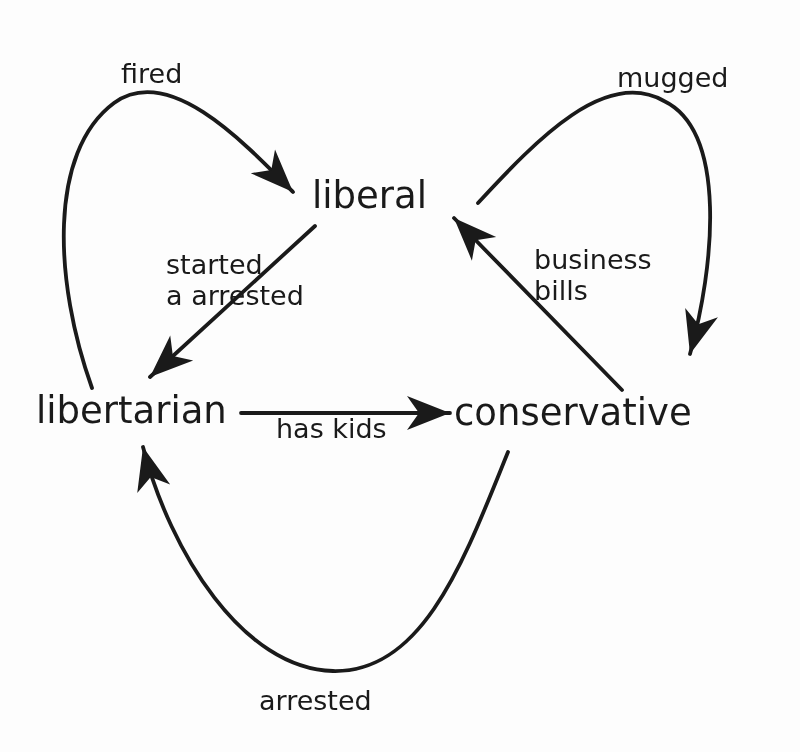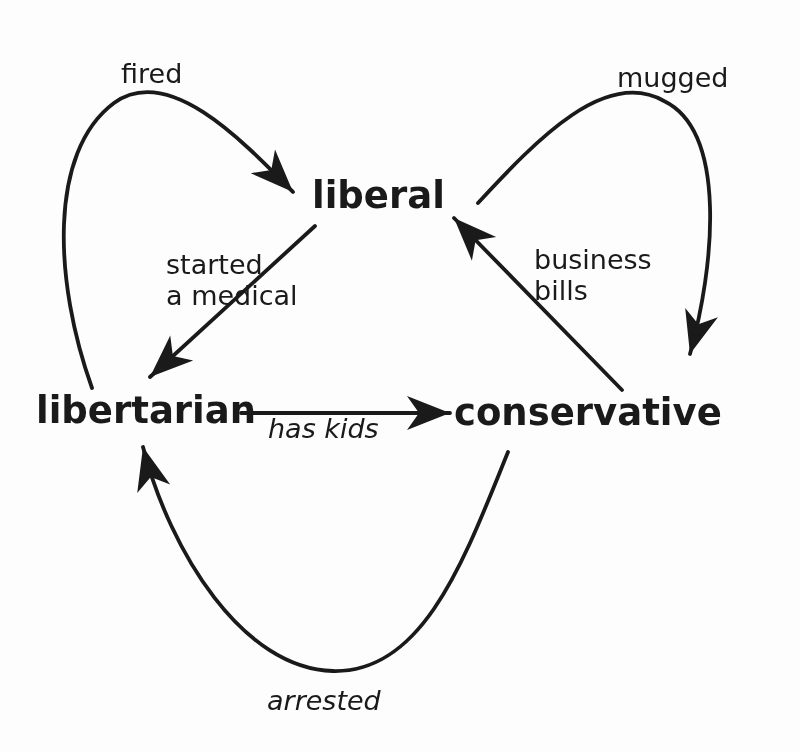--- a/index.html
+++ b/index.html
@@ -35,21 +35,20 @@
   .arrowhead-shape {
     fill: var(--ink);
   }
   .label {
     position: absolute;
     white-space: nowrap;
     line-height: 1.1;
   }
   .node-label {
     font-size: 37px;
-    font-weight: bold;
   }
   .edge-label {
     font-size: 27px;
   }
   .multiline {
     white-space: pre-line;
     line-height: 1.13;
   }
 </style>
 </head>
@@ -81,22 +80,22 @@
 
   <div class="label node-label" style="left:454px; top:393px;">conservative</div>
 
   <div class="label node-label" style="left:36px; top:391px;">libertarian</div>
 
   <div class="label edge-label" style="left:77px; top:59px;margin-left:44px;">fired</div>
 
   <div class="label edge-label" style="left:617px; top:63px;">mugged</div>
 
   <div class="label edge-label multiline" style="left:166px; top:250px;">started
-a medical</div>
+a arrested</div>
 
   <div class="label edge-label multiline" style="left:534px; top:245px;">business
 bills</div>
 
-  <div class="label edge-label" style="left:268px; top:414px;font-style:italic;">has kids</div>
+  <div class="label edge-label" style="left:276px; top:414px;">has kids</div>
 
-  <div class="label edge-label" style="left:267px; top:686px;font-style:italic;">arrested</div>
+  <div class="label edge-label" style="left:259px; top:686px;">arrested</div>
 
 </div>
 
 </body></html>

